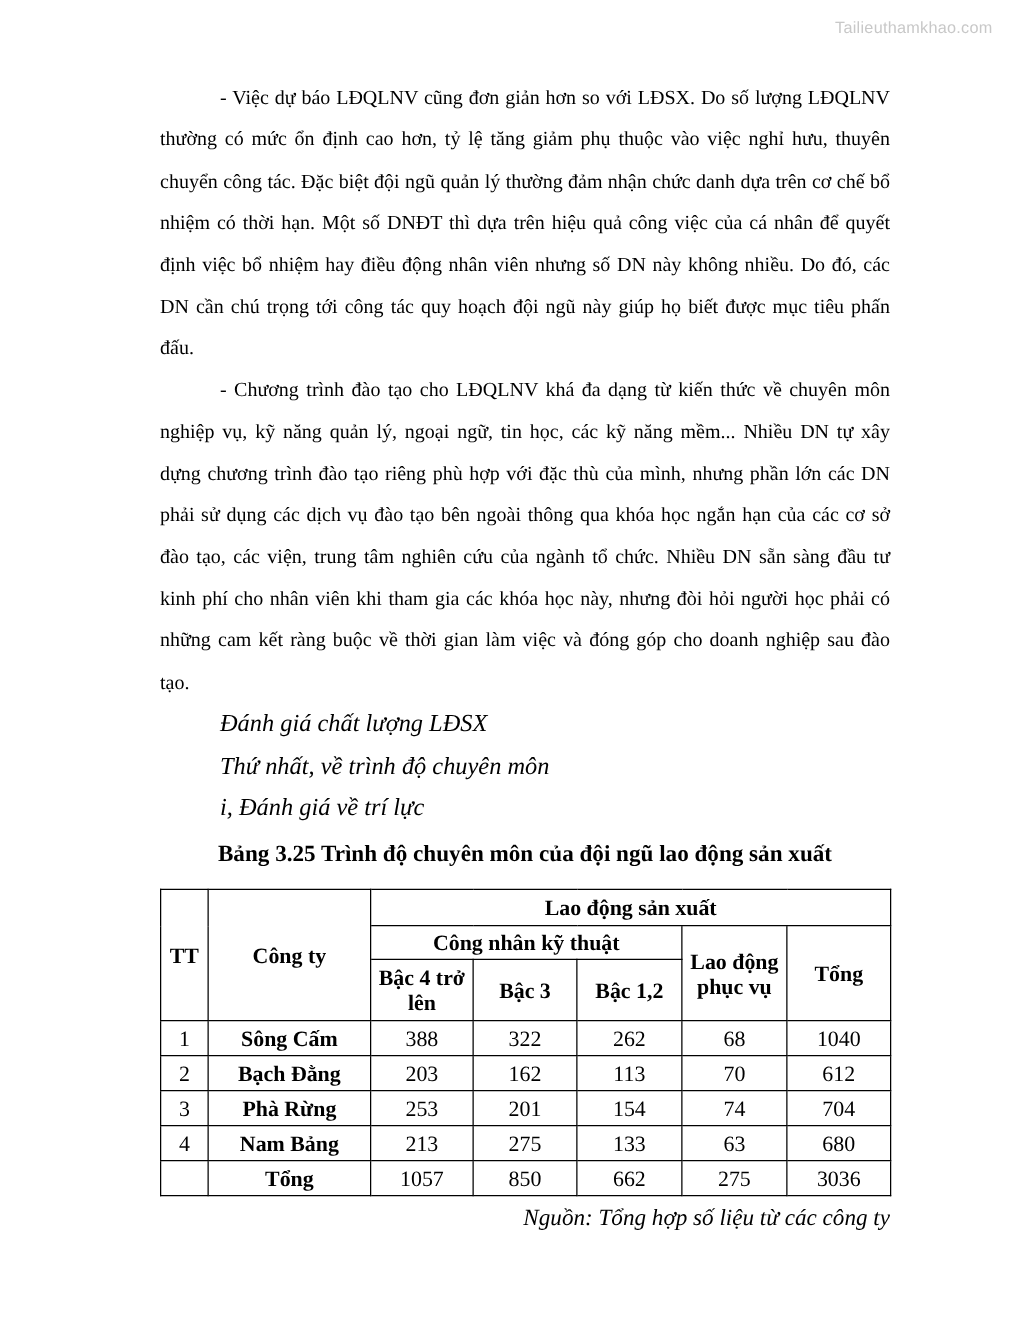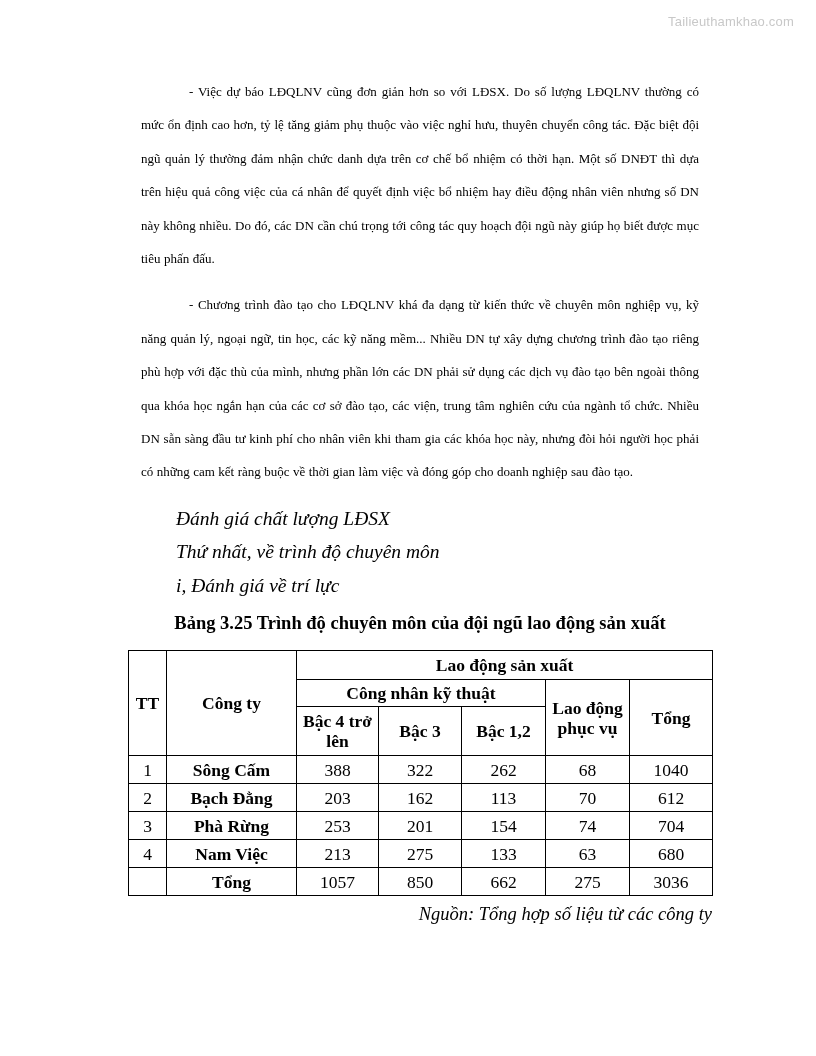--- a/index.html
+++ b/index.html
@@ -39,24 +39,24 @@
 
   
   .content {
     position: absolute;
     left: 128px;
     top: 62px;
     width: 584px;
   }
 
   p.body-par {
-    margin: 13px;
+    margin: 0;
     text-align: justify;
     text-indent: 48px;
-    font-size: 13px;
+    font-size: 16px;
     line-height: 33.4px;
     word-spacing: 0.2px;
   }
   p.body-par + p.body-par {
     margin-top: 0px;
   }
 
   p.italic-line {
     margin: 0;
     text-align: left;
@@ -210,21 +210,21 @@
             <td class="idx">3</td>
             <td class="company">Phà Rừng</td>
             <td class="num">253</td>
             <td class="num">201</td>
             <td class="num">154</td>
             <td class="num">74</td>
             <td class="num">704</td>
           </tr>
           <tr class="data-row">
             <td class="idx">4</td>
-            <td class="company">Nam Việc</td>
+            <td class="company">Nam Bảng</td>
             <td class="num">213</td>
             <td class="num">275</td>
             <td class="num">133</td>
             <td class="num">63</td>
             <td class="num">680</td>
           </tr>
           <tr class="data-row">
             <td class="idx"></td>
             <td class="company">Tổng</td>
             <td class="num">1057</td>

